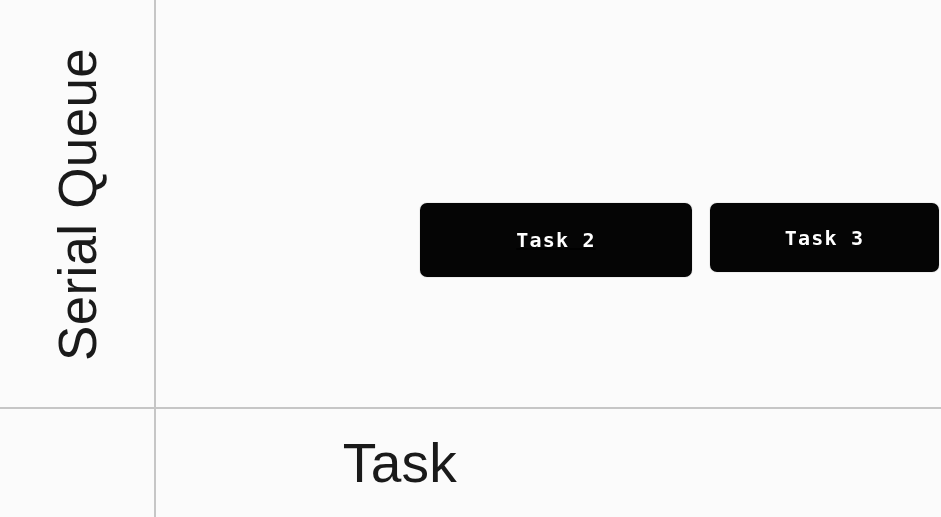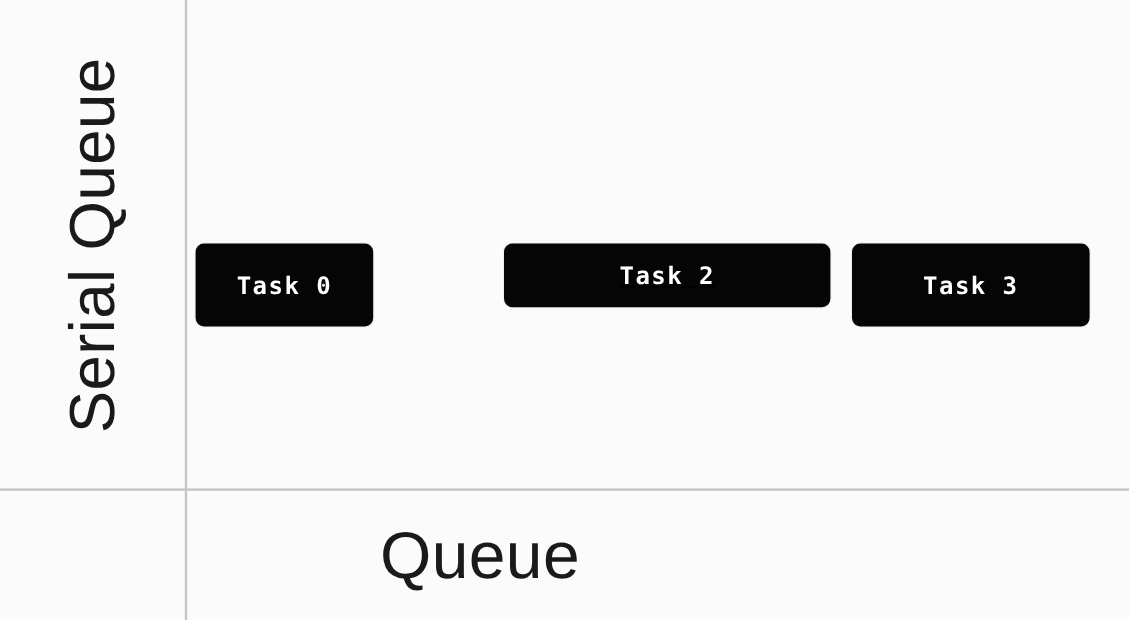--- a/index.html
+++ b/index.html
@@ -105,34 +105,31 @@
   }
 </style>
 </head>
 <body>
 
 <div id="canvas">
 
   <div class="axis-v"></div>
 
   <div class="bars-layer">
-    <div class="task-bar" style="left:163px; top:203px; width:148px; height:69px;">
-      <span class="task-label">Task 0</span>
-    </div>
-    <div class="task-bar" style="left:420px; top:203px; width:272px; height:53px;text-decoration:underline;">
+    <div class="task-bar" style="left:420px; top:203px; width:272px; height:74px;text-decoration:underline;">
       <span class="task-label">Task 2</span>
     </div>
-    <div class="task-bar" style="left:710px; top:203px; width:198px; height:69px;justify-content:center;">
+    <div class="task-bar" style="left:710px; top:203px; width:229px; height:69px;justify-content:center;">
       <span class="task-label">Task 3</span>
     </div>
   </div>
 
   <div class="axis-h"></div>
 
   <div class="y-axis-title">
     <span>Serial Queue</span>
   </div>
 
   <div class="x-axis-title">
-    <span>Queue</span>
+    <span>Task</span>
   </div>
 
 </div>
 
 </body></html>

